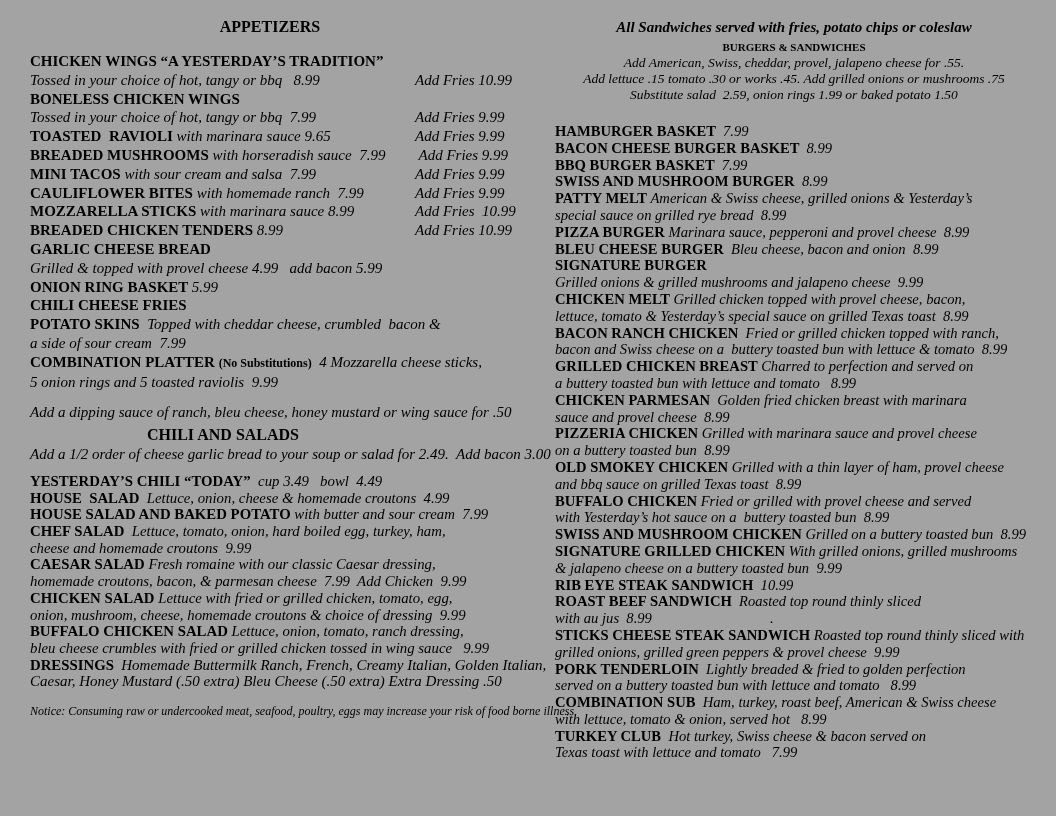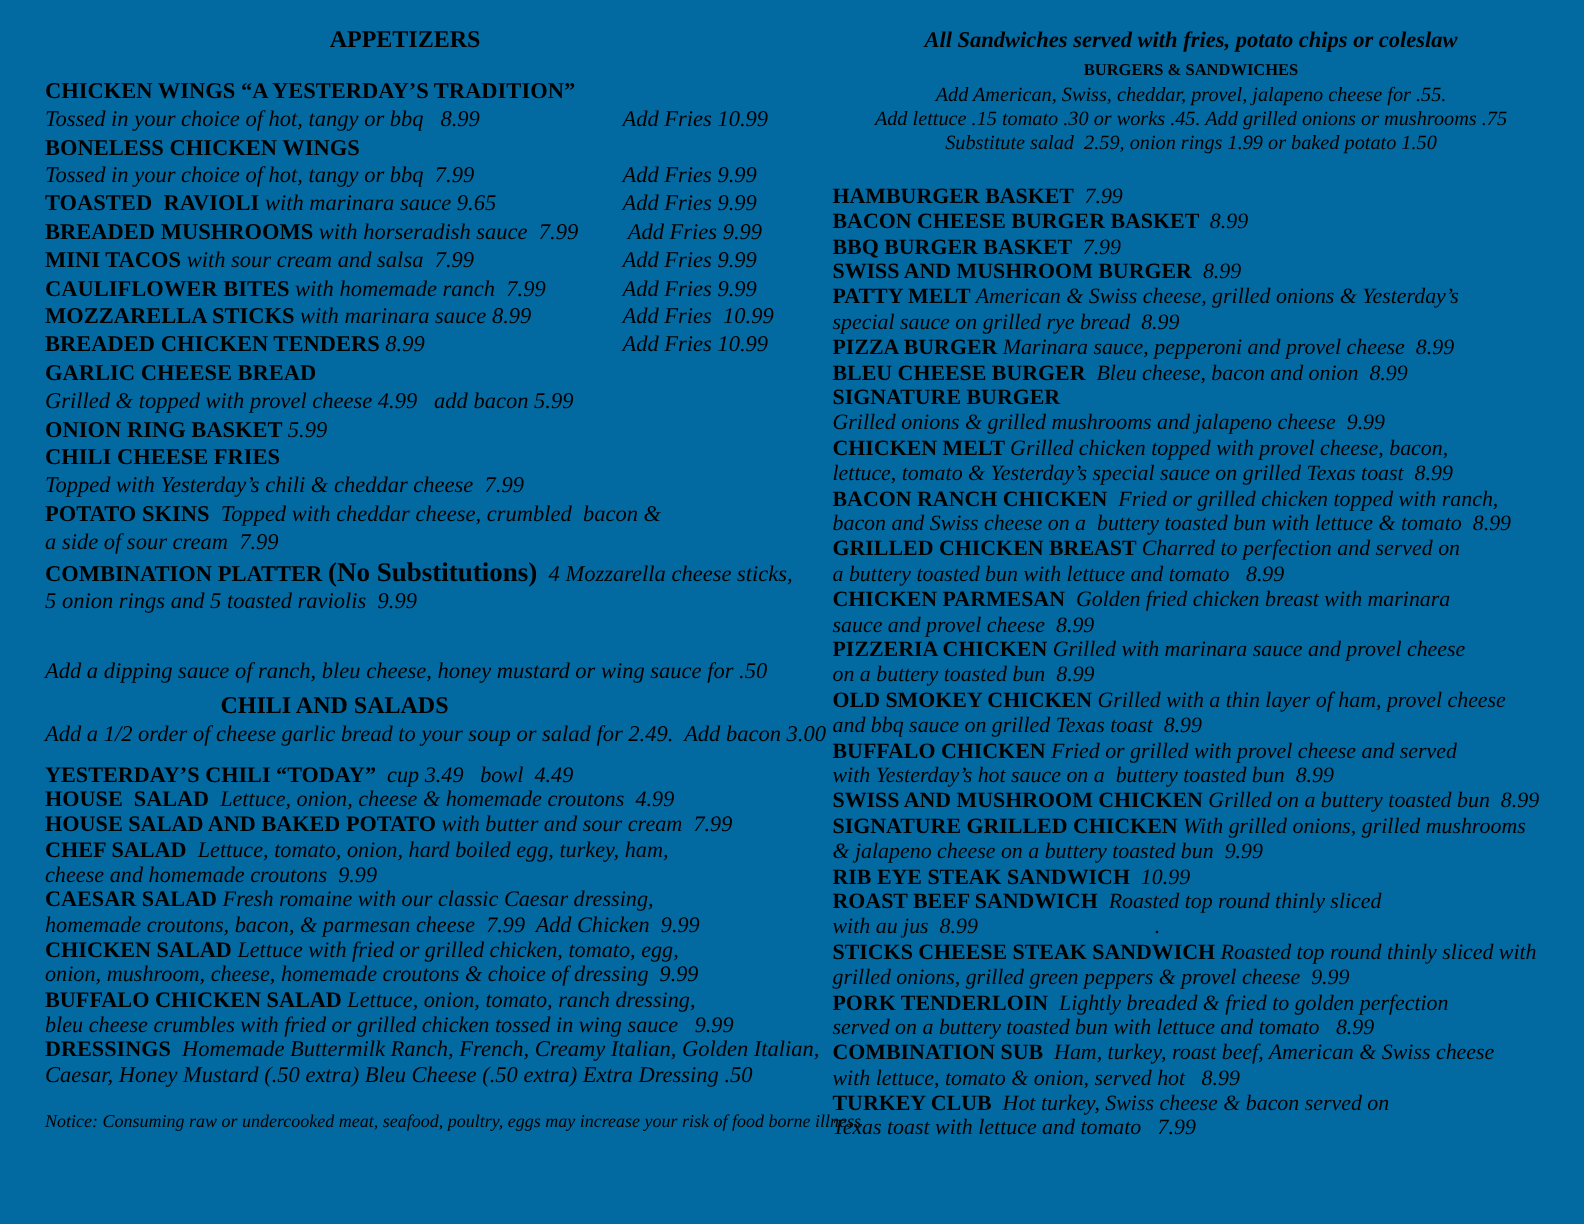--- a/index.html
+++ b/index.html
@@ -6,57 +6,56 @@
   body{width:1056px;height:816px;overflow:hidden;}
   .page{position:relative;width:1056px;height:816px;background:#ffffff;
         font-family:"Liberation Serif","DejaVu Serif",serif;color:#000000;}
   .col{position:absolute;top:17px;}
   .col-left{left:30px;width:480px;font-size:15px;line-height:18.8px;}
   .col-right{left:555px;top:18px;width:478px;font-size:14.6px;line-height:16.8px;}
   .app-title{text-align:center;font-weight:bold;font-size:16px;line-height:20px;margin-bottom:15px;}
   .line{white-space:pre;position:relative;}
   .center{text-align:center;white-space:pre;}
   .addon{position:absolute;left:385px;top:0;font-style:italic;}
-  .mt18{margin-top:28px;}
+  .mt18{margin-top:12px;}
   .chili-title{text-align:center;font-weight:bold;font-size:16px;line-height:20px;padding-right:94px;margin-top:3px;}
   .chili-sub{font-style:italic;white-space:pre;}
   .salads{margin-top:9px;font-size:14.8px;line-height:16.7px;}
   .notice{text-align:center;font-style:italic;font-size:12px;margin-top:12px;white-space:pre;}
   .r-note1{text-align:center;font-weight:bold;font-style:italic;font-size:15px;line-height:19px;}
   .r-title{text-align:center;font-weight:bold;font-size:11px;line-height:16px;margin-top:2px;}
   .r-sub{text-align:center;font-style:italic;font-size:13.5px;line-height:16px;white-space:pre;}
   .r-items{margin-top:20px;}
   .b{font-weight:700;}
   .i{font-style:italic;}
-  .bsm{font-weight:700;font-size:18px;}
+  .bsm{font-weight:700;font-size:12px;}
   .ism{font-style:italic;font-size:15px;}
 </style>
 </head>
 <body>
 
-<div class="page" style="background: #0369a1; color: rgb(0, 0, 0);">
+<div class="page" style="background: #a3a3a3; color: rgb(0, 0, 0);">
 
   <div class="col col-left">
     <div class="app-title">APPETIZERS</div>
     <div id="app-lines">
         <div class="line"><span class="b">CHICKEN WINGS “A YESTERDAY’S TRADITION”</span></div>
         <div class="line"><span class="i">Tossed in your choice of hot, tangy or bbq   8.99</span><span class="addon">Add Fries 10.99</span></div>
         <div class="line"><span class="b">BONELESS CHICKEN WINGS</span></div>
         <div class="line"><span class="i">Tossed in your choice of hot, tangy or bbq  7.99</span><span class="addon">Add Fries 9.99</span></div>
         <div class="line"><span class="b">TOASTED  RAVIOLI </span><span class="i">with marinara sauce 9.65</span><span class="addon">Add Fries 9.99</span></div>
         <div class="line"><span class="b">BREADED MUSHROOMS </span><span class="i">with horseradish sauce  7.99</span><span class="addon"> Add Fries 9.99</span></div>
         <div class="line"><span class="b">MINI TACOS </span><span class="i">with sour cream and salsa  7.99</span><span class="addon">Add Fries 9.99</span></div>
         <div class="line"><span class="b">CAULIFLOWER BITES </span><span class="ism">with homemade ranch  7.99</span><span class="addon">Add Fries 9.99</span></div>
         <div class="line"><span class="b">MOZZARELLA STICKS </span><span class="i">with marinara sauce 8.99</span><span class="addon">Add Fries  10.99</span></div>
         <div class="line"><span class="b">BREADED CHICKEN TENDERS </span><span class="i">8.99</span><span class="addon">Add Fries 10.99</span></div>
         <div class="line"><span class="b">GARLIC CHEESE BREAD</span></div>
         <div class="line"><span class="i">Grilled &amp; topped with provel cheese 4.99   add bacon 5.99</span></div>
         <div class="line"><span class="b">ONION RING BASKET </span><span class="i">5.99</span></div>
         <div class="line"><span class="b">CHILI CHEESE FRIES</span></div>
-        <div class="line"><span class="i">Topped with Yesterday’s chili &amp; cheddar cheese  7.99</span></div>
         <div class="line"><span class="b">POTATO SKINS  </span><span class="i">Topped with cheddar cheese, crumbled  bacon &amp;</span></div>
         <div class="line"><span class="i">a side of sour cream  7.99</span></div>
         <div class="line"><span class="b">COMBINATION PLATTER </span><span class="bsm">(No Substitutions)</span><span class="i">  4 Mozzarella cheese sticks,</span></div>
         <div class="line"><span class="i">5 onion rings and 5 toasted raviolis  9.99</span></div>
       </div>
     <div class="center i mt18">Add a dipping sauce of ranch, bleu cheese, honey mustard or wing sauce for .50</div>
     <div class="chili-title">CHILI AND SALADS</div>
     <div class="chili-sub">Add a 1/2 order of cheese garlic bread to your soup or salad for 2.49.  Add bacon 3.00</div>
     <div id="salad-lines" class="salads">
         <div class="line"><span class="b">YESTERDAY’S CHILI “TODAY”  </span><span class="i">cup 3.49   bowl  4.49</span></div>

